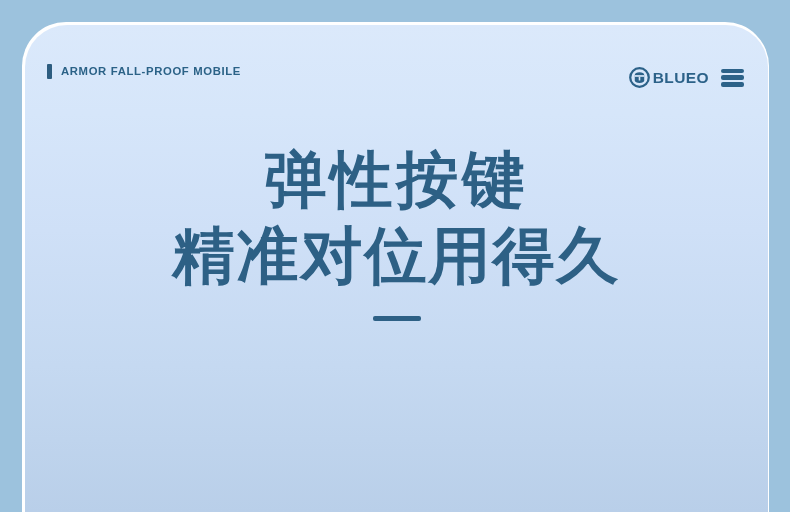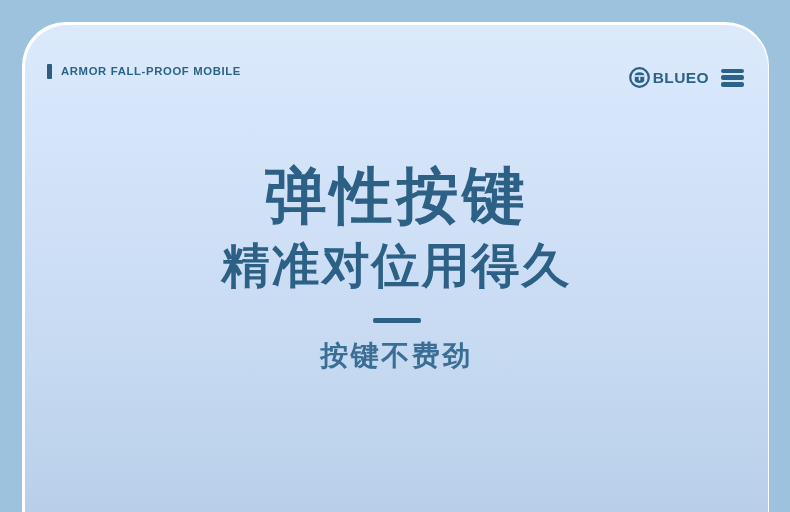--- a/index.html
+++ b/index.html
@@ -139,28 +139,27 @@
     top: 124px;
     width: 743px;
     text-align: center;
   }
   .headline {
     font-family: "DejaVu Sans", sans-serif;
     font-weight: 700;
     color: #2d6085;
     letter-spacing: 2px;
     line-height: 1;
-    margin-top: 16px;
   }
   .headline-1 {
     font-size: 62px;
     letter-spacing: 4px;
   }
   .headline-2 {
-    font-size: 48px;
+    font-size: 62px;
     letter-spacing: 2px;
     margin-top: 14px;
   }
   .rule {
     width: 48px;
     height: 5px;
     background: #2d6085;
     border-radius: 2px;
     margin: 29px auto 0;
   }
@@ -214,18 +213,17 @@
       </div>
     </div>
 
     <div class="hero">
       <div class="headline headline-1">弹性按键</div>
       <div class="headline headline-2">精准对位用得久</div>
 
       <div class="rule"></div>
 
       <div class="sub-wrap">
-        <div class="subline">按键不费劲</div>
       </div>
     </div>
 
   </div>
 </div>
 
 </body></html>

